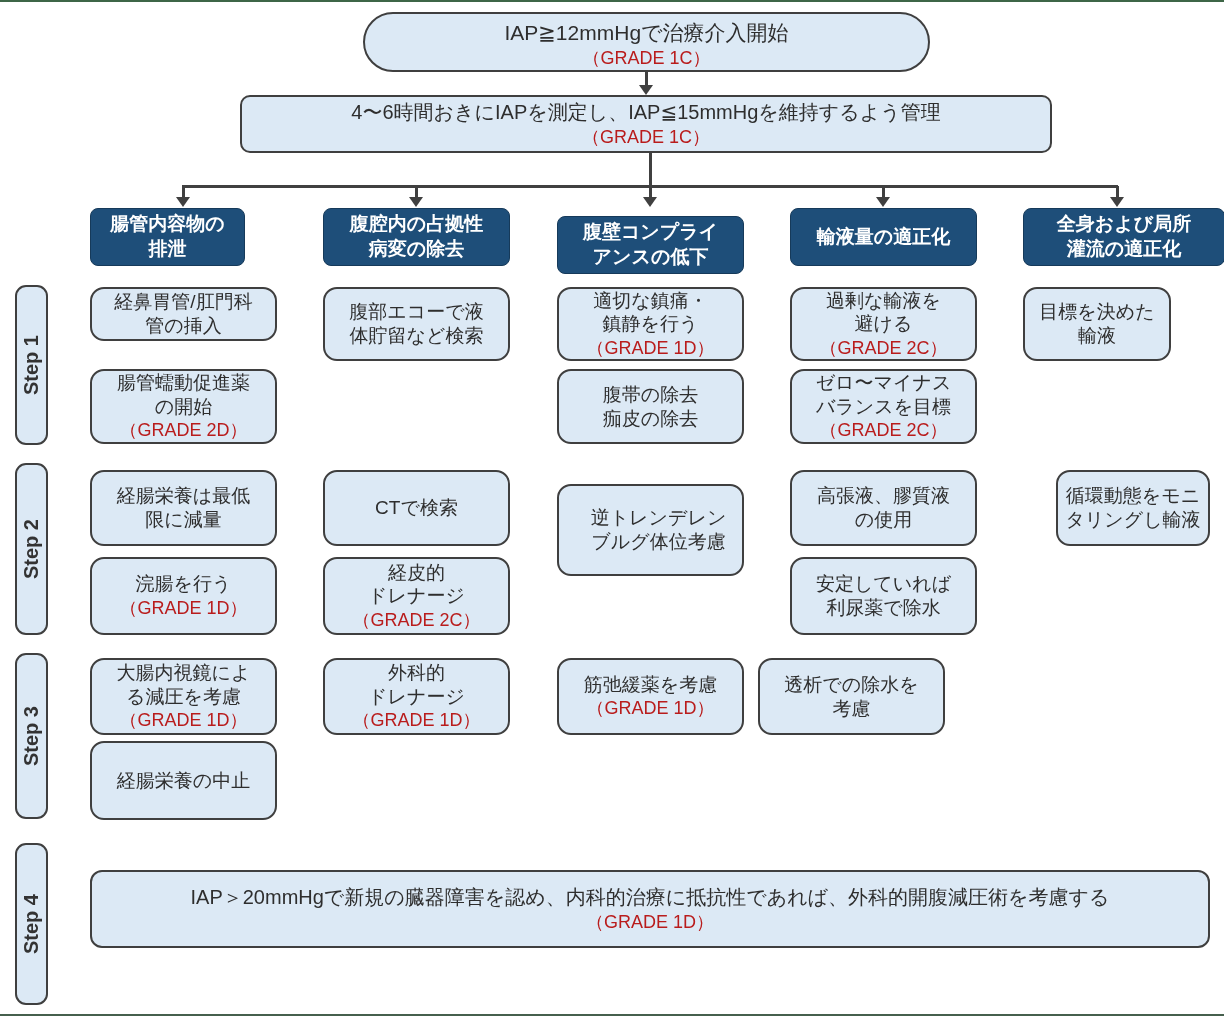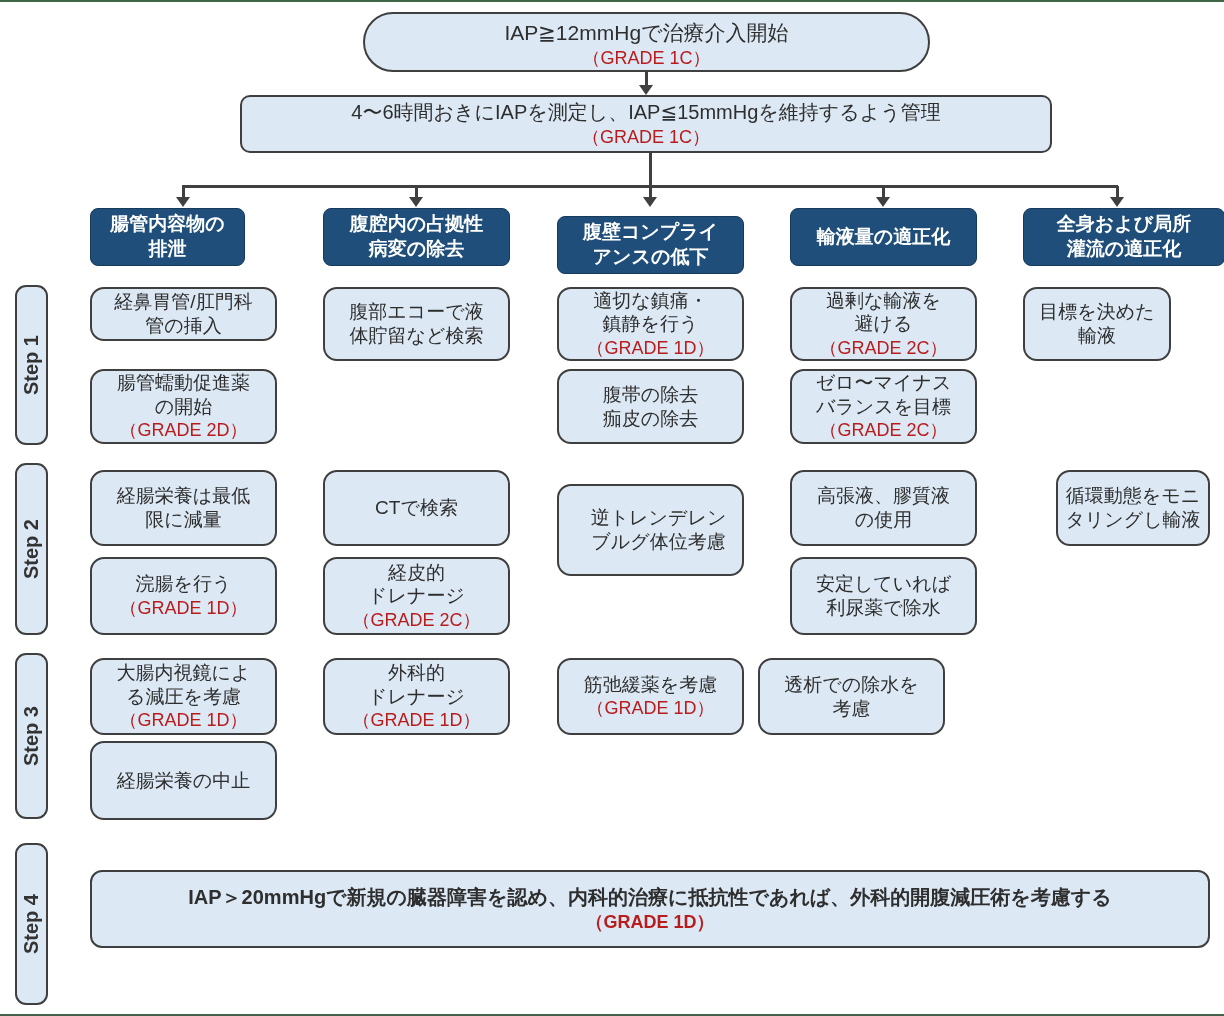--- a/index.html
+++ b/index.html
@@ -7,21 +7,21 @@
   .canvas{position:relative;width:1224px;height:1016px;background:#ffffff;overflow:hidden;}
   *{box-sizing:border-box;}
   .frame-line{position:absolute;left:0;width:1224px;height:2px;}
   .box{position:absolute;background:#dce9f5;border:2px solid #3f3f3f;border-radius:14px;
        display:flex;flex-direction:column;align-items:center;justify-content:center;
        text-align:center;color:#2e2e2e;font-size:19px;line-height:1.24;}
   .box .t{white-space:pre-line;}
   .box .g{font-size:18px;line-height:1.2;margin-top:2px;color:#b91c1c;}
   .start{border-radius:30px;font-size:21px;}
   .monitor{border-radius:10px;font-size:20px;}
-  .final{border-radius:12px;font-size:20px;font-weight:bold;}
+  .final{border-radius:12px;font-size:20px;}
   .header{position:absolute;background:#1e4e79;border:1px solid #163a5a;color:#ffffff;
           font-weight:bold;border-radius:8px;display:flex;align-items:center;justify-content:center;
           text-align:center;font-size:19px;line-height:1.3;white-space:pre-line;}
   .pill{position:absolute;width:33px;background:#dce9f5;border:2px solid #3f3f3f;border-radius:11px;
         display:flex;align-items:center;justify-content:center;}
   .pill span{writing-mode:vertical-rl;transform:rotate(180deg);font-weight:bold;font-size:20px;color:#333;}
   .vline{position:absolute;width:2.5px;background:#404040;}
   .hline{position:absolute;height:2.5px;background:#404040;}
   .ah{position:absolute;width:0;height:0;border-left:7px solid transparent;
       border-right:7px solid transparent;border-top:10px solid #404040;}

